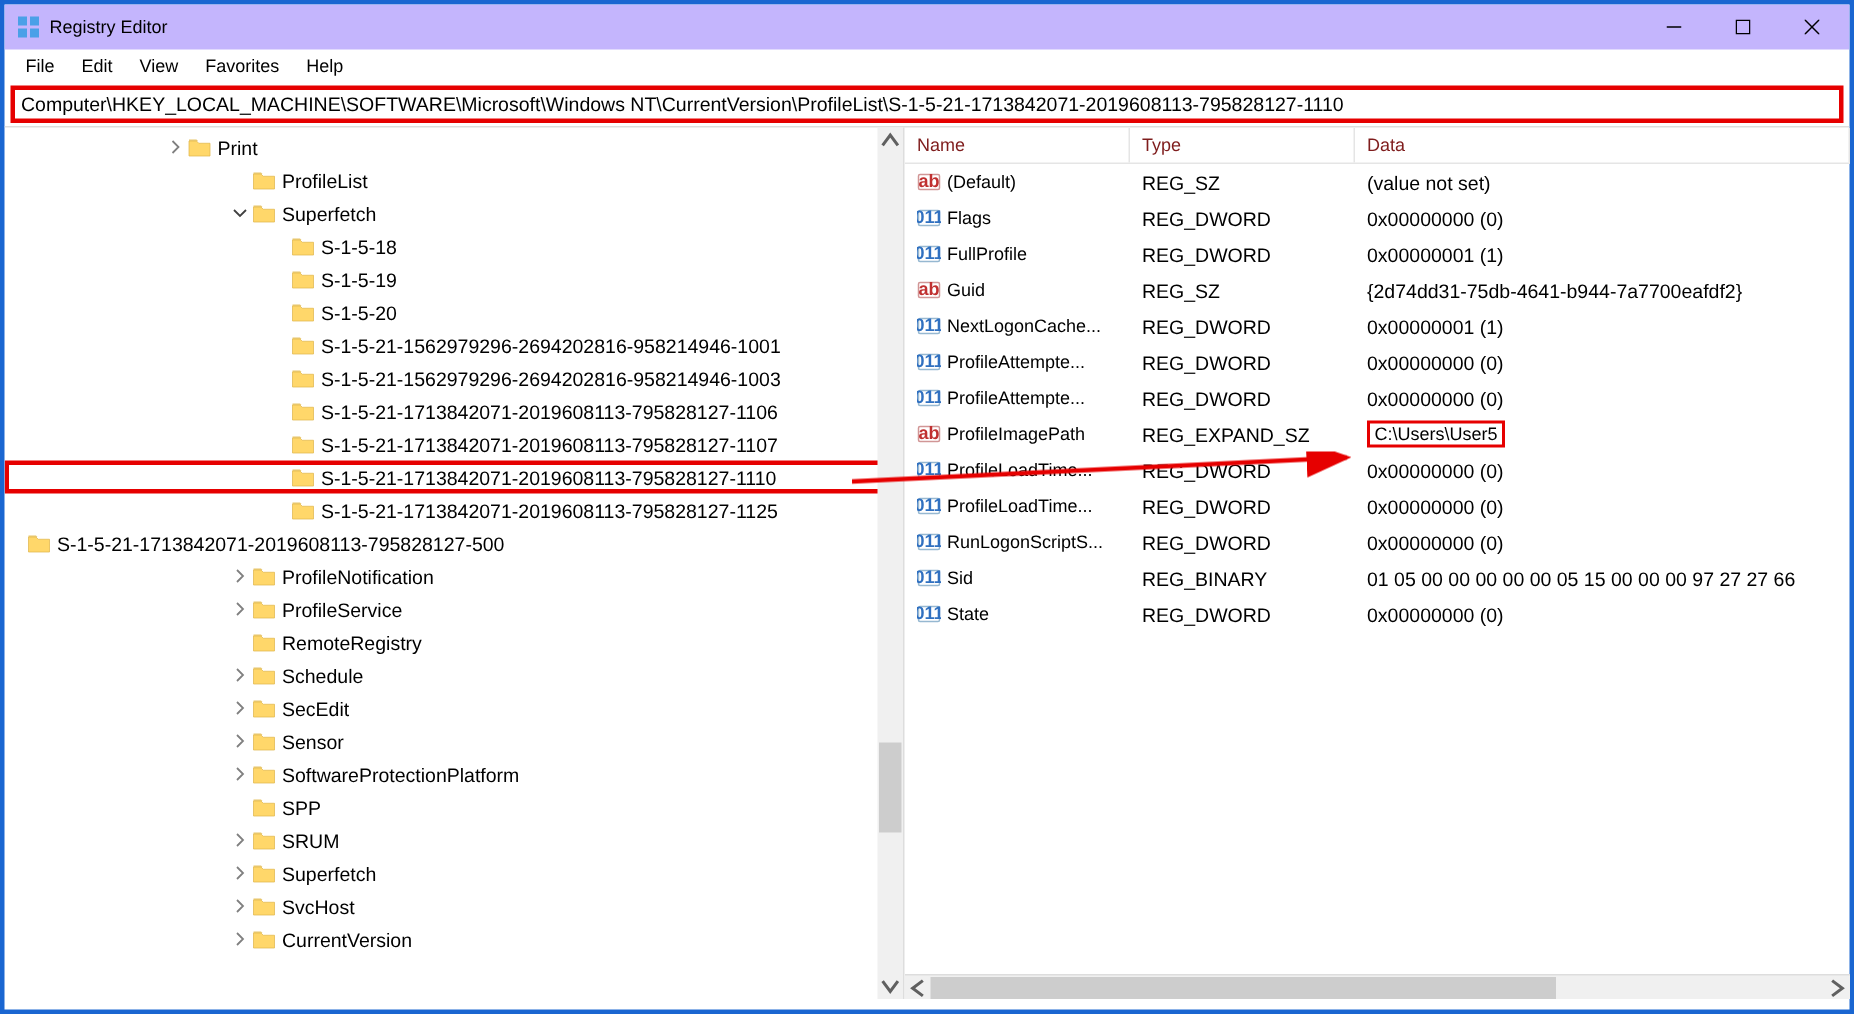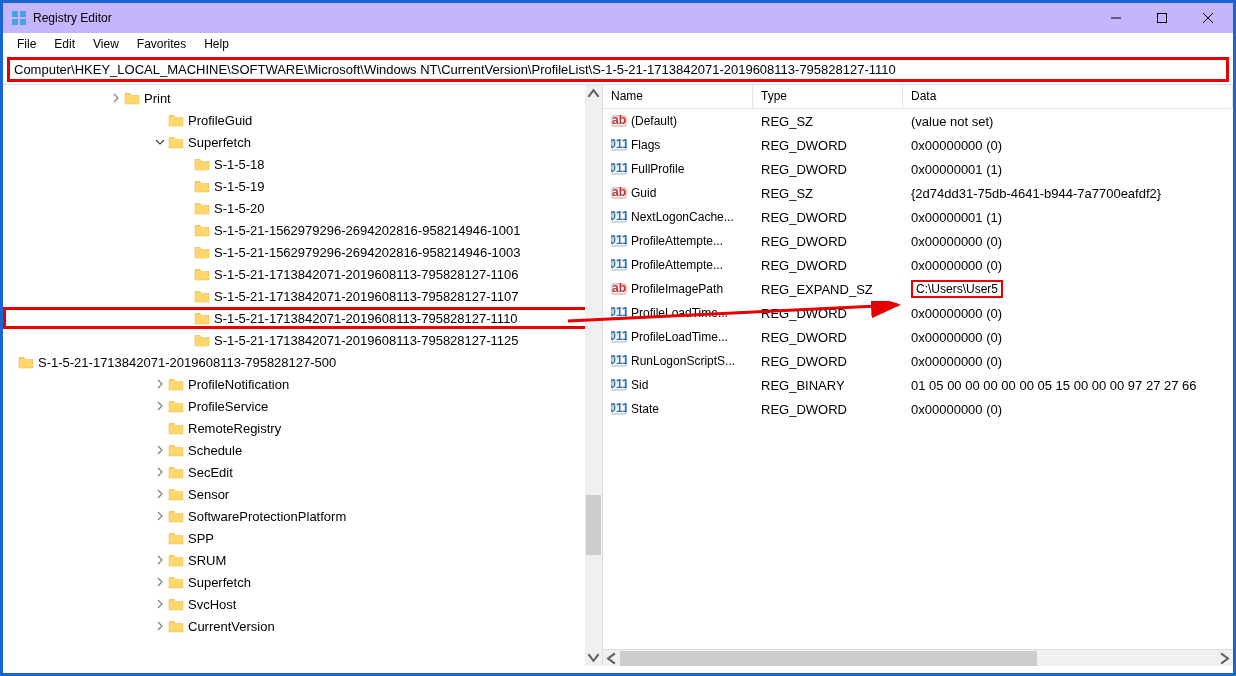--- a/index.html
+++ b/index.html
@@ -20,21 +20,21 @@
   .list-pane { flex: 1; overflow: auto; position: relative; }
   .tree-row { height: 22px; display: flex; align-items: center; white-space: nowrap; }
   .tree-row .expander { width: 14px; height: 14px; display: flex; align-items: center; justify-content: center; margin-right: 1px; }
   .tree-row .folder-icon { width: 16px; height: 14px; margin-right: 4px; flex-shrink: 0; }
   .tree-row .label { font-size: 13px; }
   .tree-row.selected-box { outline: 3px solid #e60000; outline-offset: -3px; }
   .tree-row.selected-box .label {}
   .folder-svg { fill: #ffd76a; stroke: #e0b74f; stroke-width: 0.5; }
   .expander svg { width: 10px; height: 10px; }
   .list-header { display: flex; height: 24px; border-bottom: 1px solid #e5e5e5; background: #fff; position: sticky; top: 0; }
-  .list-header .col { padding: 4px 8px; border-right: 1px solid #e5e5e5; font-size: 12px; color: #000000; }
+  .list-header .col { padding: 4px 8px; border-right: 1px solid #e5e5e5; font-size: 12px; color: #7f1d1d; }
   .col-name { width: 150px; }
   .col-type { width: 150px; }
   .col-data { flex: 1; }
   .list-row { display: flex; height: 24px; align-items: center; }
   .list-row .cell { padding: 2px 8px; font-size: 13px; white-space: nowrap; overflow: hidden; text-overflow: ellipsis; }
   .list-row .cell-name { width: 150px; display: flex; align-items: center; gap: 4px; }
   .list-row .cell-type { width: 150px; }
   .list-row .cell-data { flex: 1; }
   .val-icon { width: 16px; height: 16px; flex-shrink: 0; }
   .data-highlight { border: 2px solid #e60000; padding: 0 3px; display: inline-block; }
@@ -90,39 +90,39 @@
 
 <div class="addressbar-wrap">
   <div class="addressbar-highlight">
     <input class="addressbar" value="Computer\HKEY_LOCAL_MACHINE\SOFTWARE\Microsoft\Windows NT\CurrentVersion\ProfileList\S-1-5-21-1713842071-2019608113-795828127-1110" style="">
   </div>
 </div>
 
 <div class="content">
 
   <div class="tree-pane" id="tree-pane">
-    <div class="tree-row" style="padding-left: 106px;">
+    <div class="tree-row" style="padding-left: 83px; margin-left: 24px;">
         <span class="expander">
           <svg viewBox="0 0 10 10">
             <path d="M3 1 L7 5 L3 9" fill="none" stroke="#808080" stroke-width="1.2"></path>
           </svg>
         </span>
         <svg class="folder-icon" viewBox="0 0 16 14">
           <path class="folder-svg" d="M1 3 h5 l1.5 1.5 H15 V13 H1 Z"></path>
           <path d="M1 3 V2 h5 l1 1" fill="#e8c66b"></path>
         </svg>
         <span class="label">Print</span>
       </div>
       <div class="tree-row" style="padding-left: 150px;">
         <span class="expander"></span>
         <svg class="folder-icon" viewBox="0 0 16 14">
           <path class="folder-svg" d="M1 3 h5 l1.5 1.5 H15 V13 H1 Z"></path>
           <path d="M1 3 V2 h5 l1 1" fill="#e8c66b"></path>
         </svg>
-        <span class="label">ProfileGuid</span>
+        <span class="label">ProfileList</span>
       </div>
       <div class="tree-row" style="padding-left: 150px;">
         <span class="expander">
           <svg viewBox="0 0 10 10">
             <path d="M1 3 L5 7 L9 3" fill="none" stroke="#404040" stroke-width="1.2"></path>
           </svg>
         </span>
         <svg class="folder-icon" viewBox="0 0 16 14">
           <path class="folder-svg" d="M1 3 h5 l1.5 1.5 H15 V13 H1 Z"></path>
           <path d="M1 3 V2 h5 l1 1" fill="#e8c66b"></path>

